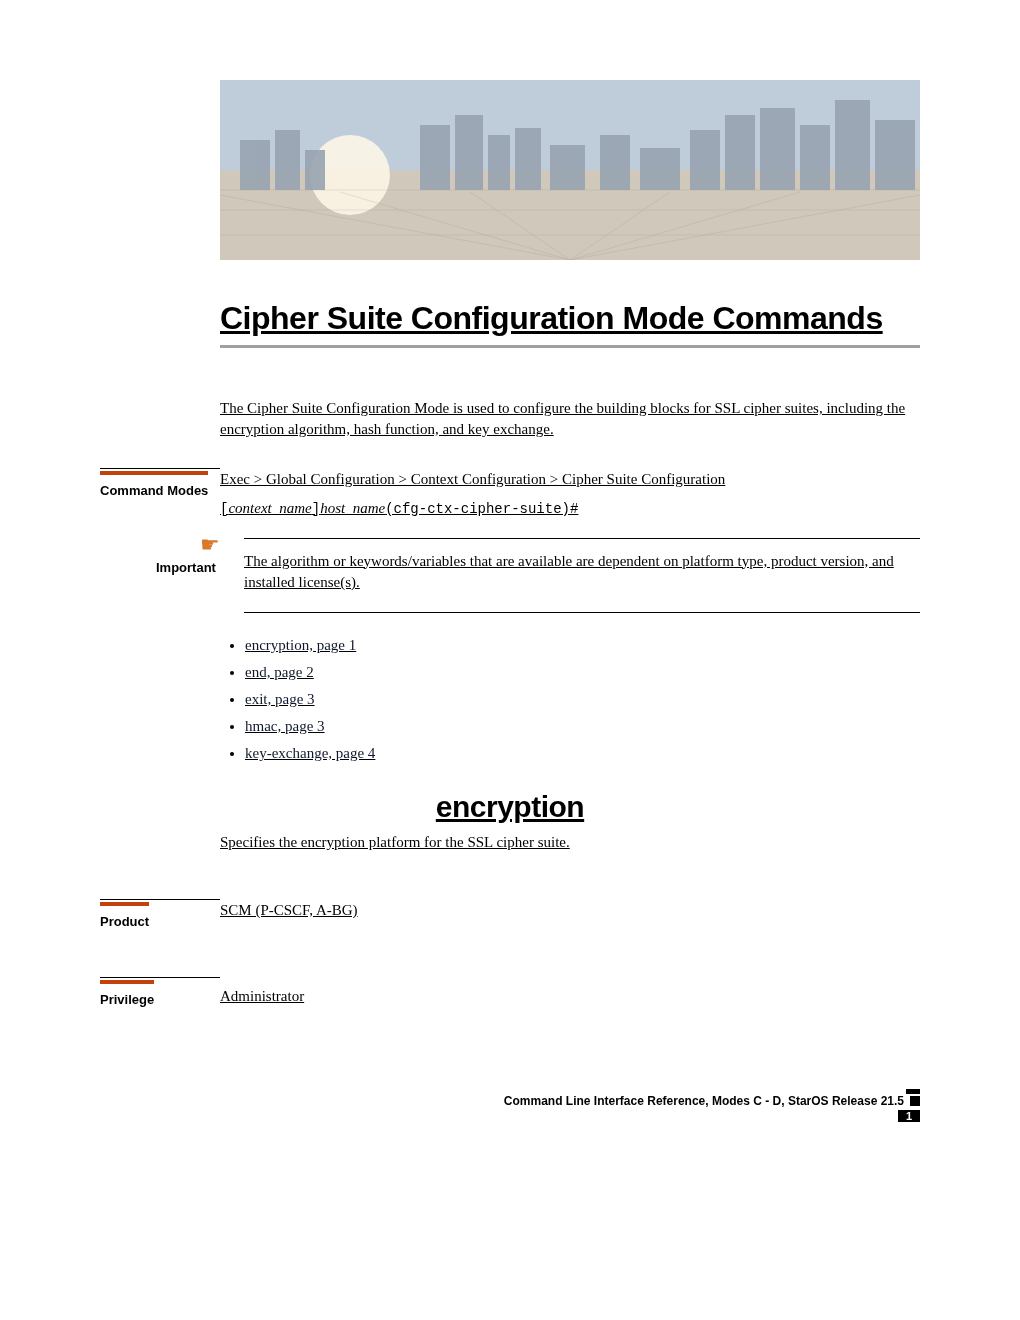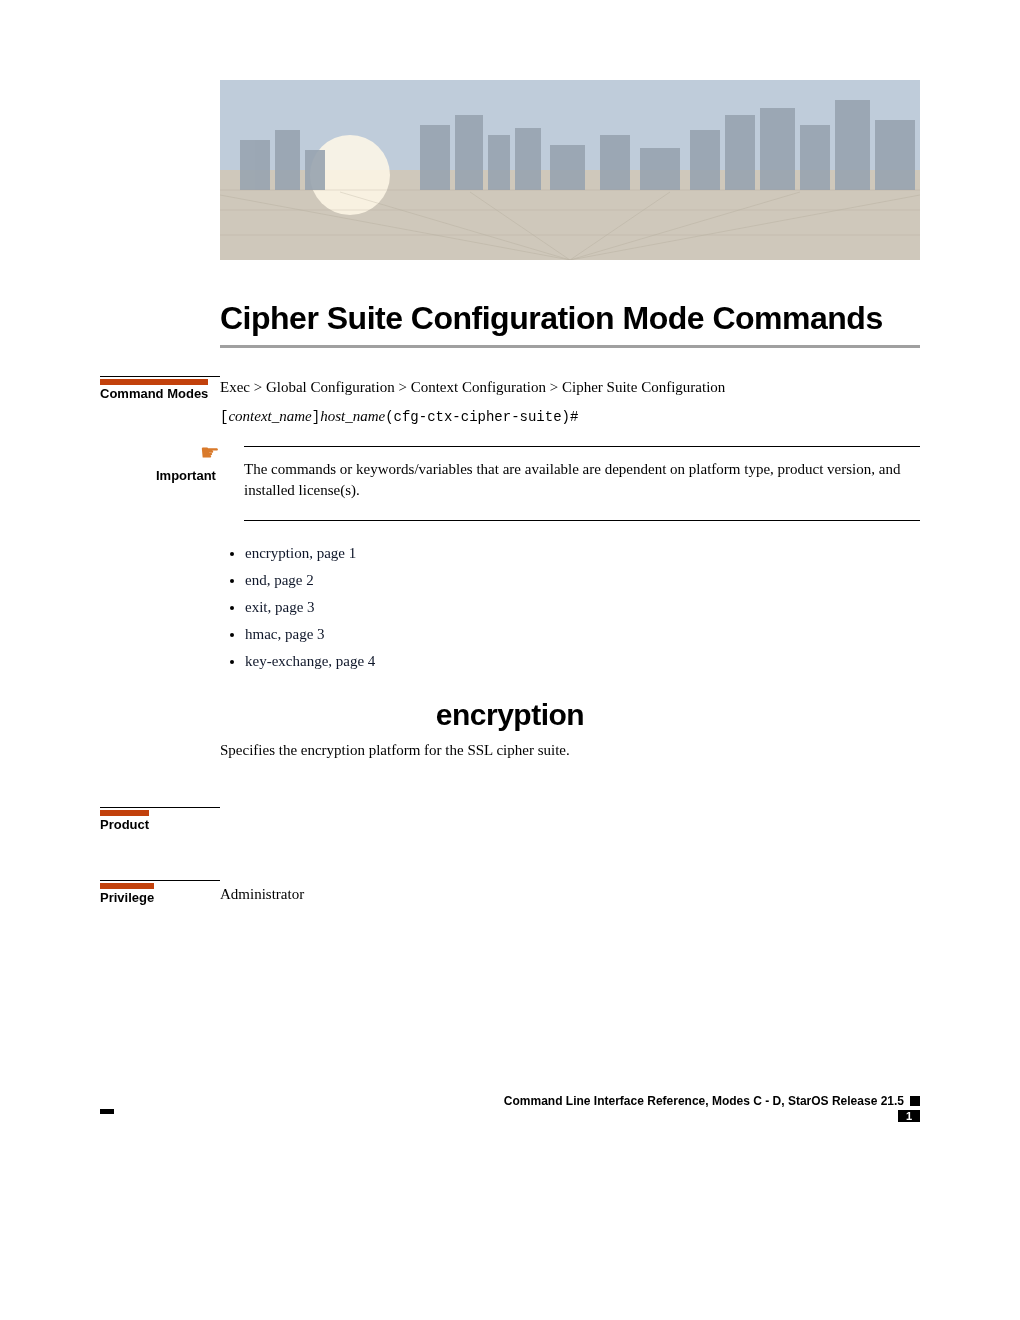--- a/index.html
+++ b/index.html
@@ -8,20 +8,21 @@
     background: #fff;
     color: #000;
     width: 1020px;
     height: 1320px;
     position: relative;
   }
   .page {
     padding: 80px 100px 0 100px;
     position: relative;
     height: 1163px;
+    text-decoration: underline;
   }
   .hero-image {
     margin-left: 120px;
     height: 180px;
     background: linear-gradient(to bottom, #b8c8d8 0%, #d8e0e8 40%, #e8e0d0 60%, #c0b8a8 100%);
     position: relative;
     overflow: hidden;
   }
   .hero-image svg { width: 100%; height: 100%; }
   h1.title {
@@ -51,22 +52,22 @@
     font-family: Arial, Helvetica, sans-serif;
     font-weight: 700;
     font-size: 13px;
     font-stretch: condensed;
     padding-top: 2px;
     border-top: 1px solid #000;
     display: inline-block;
     align-self: flex-start;
   }
   .label-col-inner {
-    border-top: 6px solid #c2410c;
-    padding-top: 1px;
+    border-top: 4px solid #c2410c;
+    padding-top: 8px;
     display: inline-block;
   }
   .content-col {
     flex: 1;
     font-size: 15px;
     line-height: 1.5;
   }
   .content-col p { margin-bottom: 6px; }
   .mono {
     font-family: 'Courier New', monospace;
@@ -130,21 +131,23 @@
     margin-top: 10px;
     font-size: 15px;
   }
   .footer {
     position: absolute;
     bottom: 40px;
     left: 100px;
     right: 100px;
     display: flex;
     justify-content: space-between;
-    font-family: Arial, Helvetica, sans-serif;
+    align-items: flex-end;
+    font-family: Arial, Helvetica, sans-serif;
+    flex-direction: column;
   }
   .footer-left {
     font-size: 13px;
     font-weight: 700;
     border-bottom: 5px solid #000;
     padding-bottom: 0;
     width: 14px;
     text-align: left;
     height: 20px;
   }
@@ -208,50 +211,52 @@
         <line x1="350" y1="180" x2="580" y2="112"></line>
         <line x1="350" y1="180" x2="700" y2="115"></line>
         <line x1="0" y1="130" x2="700" y2="130"></line>
         <line x1="0" y1="155" x2="700" y2="155"></line>
       </g>
     </svg>
   </div>
 
   <h1 class="title">Cipher Suite Configuration Mode Commands</h1>
 
+  <p class="intro">The Cipher Suite Configuration Mode is used to configure the building blocks for SSL cipher suites, including the encryption algorithm, hash function, and key exchange.</p>
 
   <div class="section-row">
     <div class="label-col"><span class="label-col-inner">Command Modes</span></div>
     <div class="content-col">
       <p>Exec &gt; Global Configuration &gt; Context Configuration &gt; Cipher Suite Configuration</p>
       <p>
         <span class="mono">[</span><span class="italic">context_name</span><span class="mono">]</span><span class="italic">host_name</span><span class="mono">(cfg-ctx-cipher-suite)#</span>
       </p>
     </div>
   </div>
 
   <div class="note-block">
     <span class="note-icon">☛</span>
     <span class="note-label">Important</span>
-    <div class="note-body">The commands or keywords/variables that are available are dependent on platform type, product version, and installed license(s).</div>
+    <div class="note-body">The algorithm or keywords/variables that are available are dependent on platform type, product version, and installed license(s).</div>
   </div>
 
   <ul class="toc">
     <li><a href="#">encryption,  page  1</a></li>
     <li><a href="#">end,  page  2</a></li>
     <li><a href="#">exit,  page  3</a></li>
     <li><a href="#">hmac,  page  3</a></li>
     <li><a href="#">key-exchange,  page  4</a></li>
   </ul>
 
   <h2 class="section">encryption</h2>
   <p class="section-desc">Specifies the encryption platform for the SSL cipher suite.</p>
 
   <div class="section-row" style="margin-top:48px;">
     <div class="label-col"><span class="label-col-inner">Product</span></div>
+    <div class="content-col">SCM (P-CSCF, A-BG)</div>
   </div>
 
   <div class="section-row" style="margin-top:48px;align-items:flex-end;">
     <div class="label-col"><span class="label-col-inner">Privilege</span></div>
     <div class="content-col">Administrator</div>
   </div>
 
   <div class="footer">
     <div class="footer-left"></div>
     <div class="footer-right">

